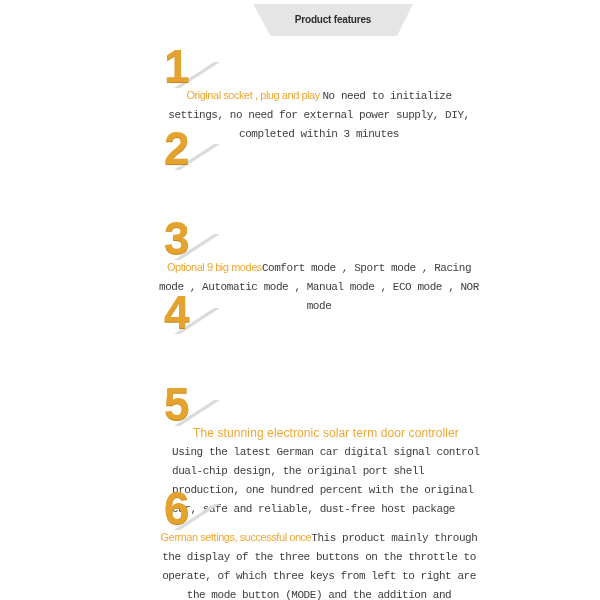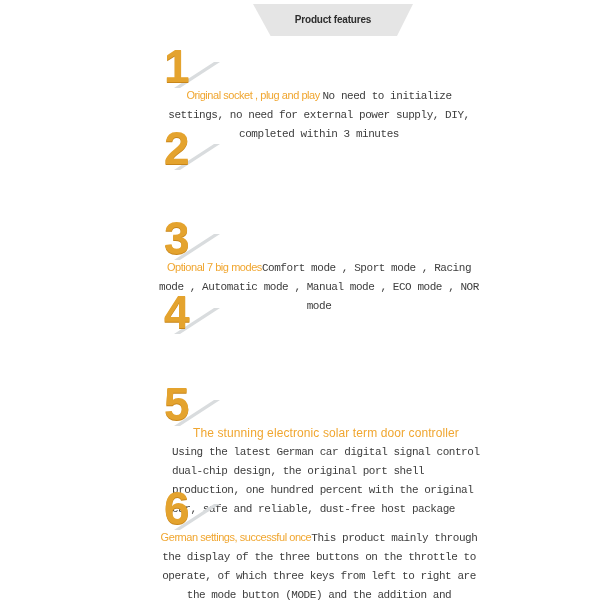--- a/index.html
+++ b/index.html
@@ -125,21 +125,21 @@
       <span class="swoosh"></span>
       <span class="num">2</span>
     </div>
   </div>
 
   <div class="feature f3">
     <div class="num-wrap">
       <span class="swoosh"></span>
       <span class="num">3</span>
     </div>
-    <div class="text t-center"><span class="heading">Optional 7 big modes</span><span class="body-text">Comfort mode , Sport mode , Racing mode , Automatic mode , Manual mode , ECO mode , NOR mode</span></div>
+    <div class="text t-center"><span class="heading">Optional 9 big modes</span><span class="body-text">Comfort mode , Sport mode , Racing mode , Automatic mode , Manual mode , ECO mode , NOR mode</span></div>
   </div>
 
   <div class="feature f4">
     <div class="num-wrap">
       <span class="swoosh"></span>
       <span class="num">4</span>
     </div>
   </div>
 
   <div class="feature f5">

